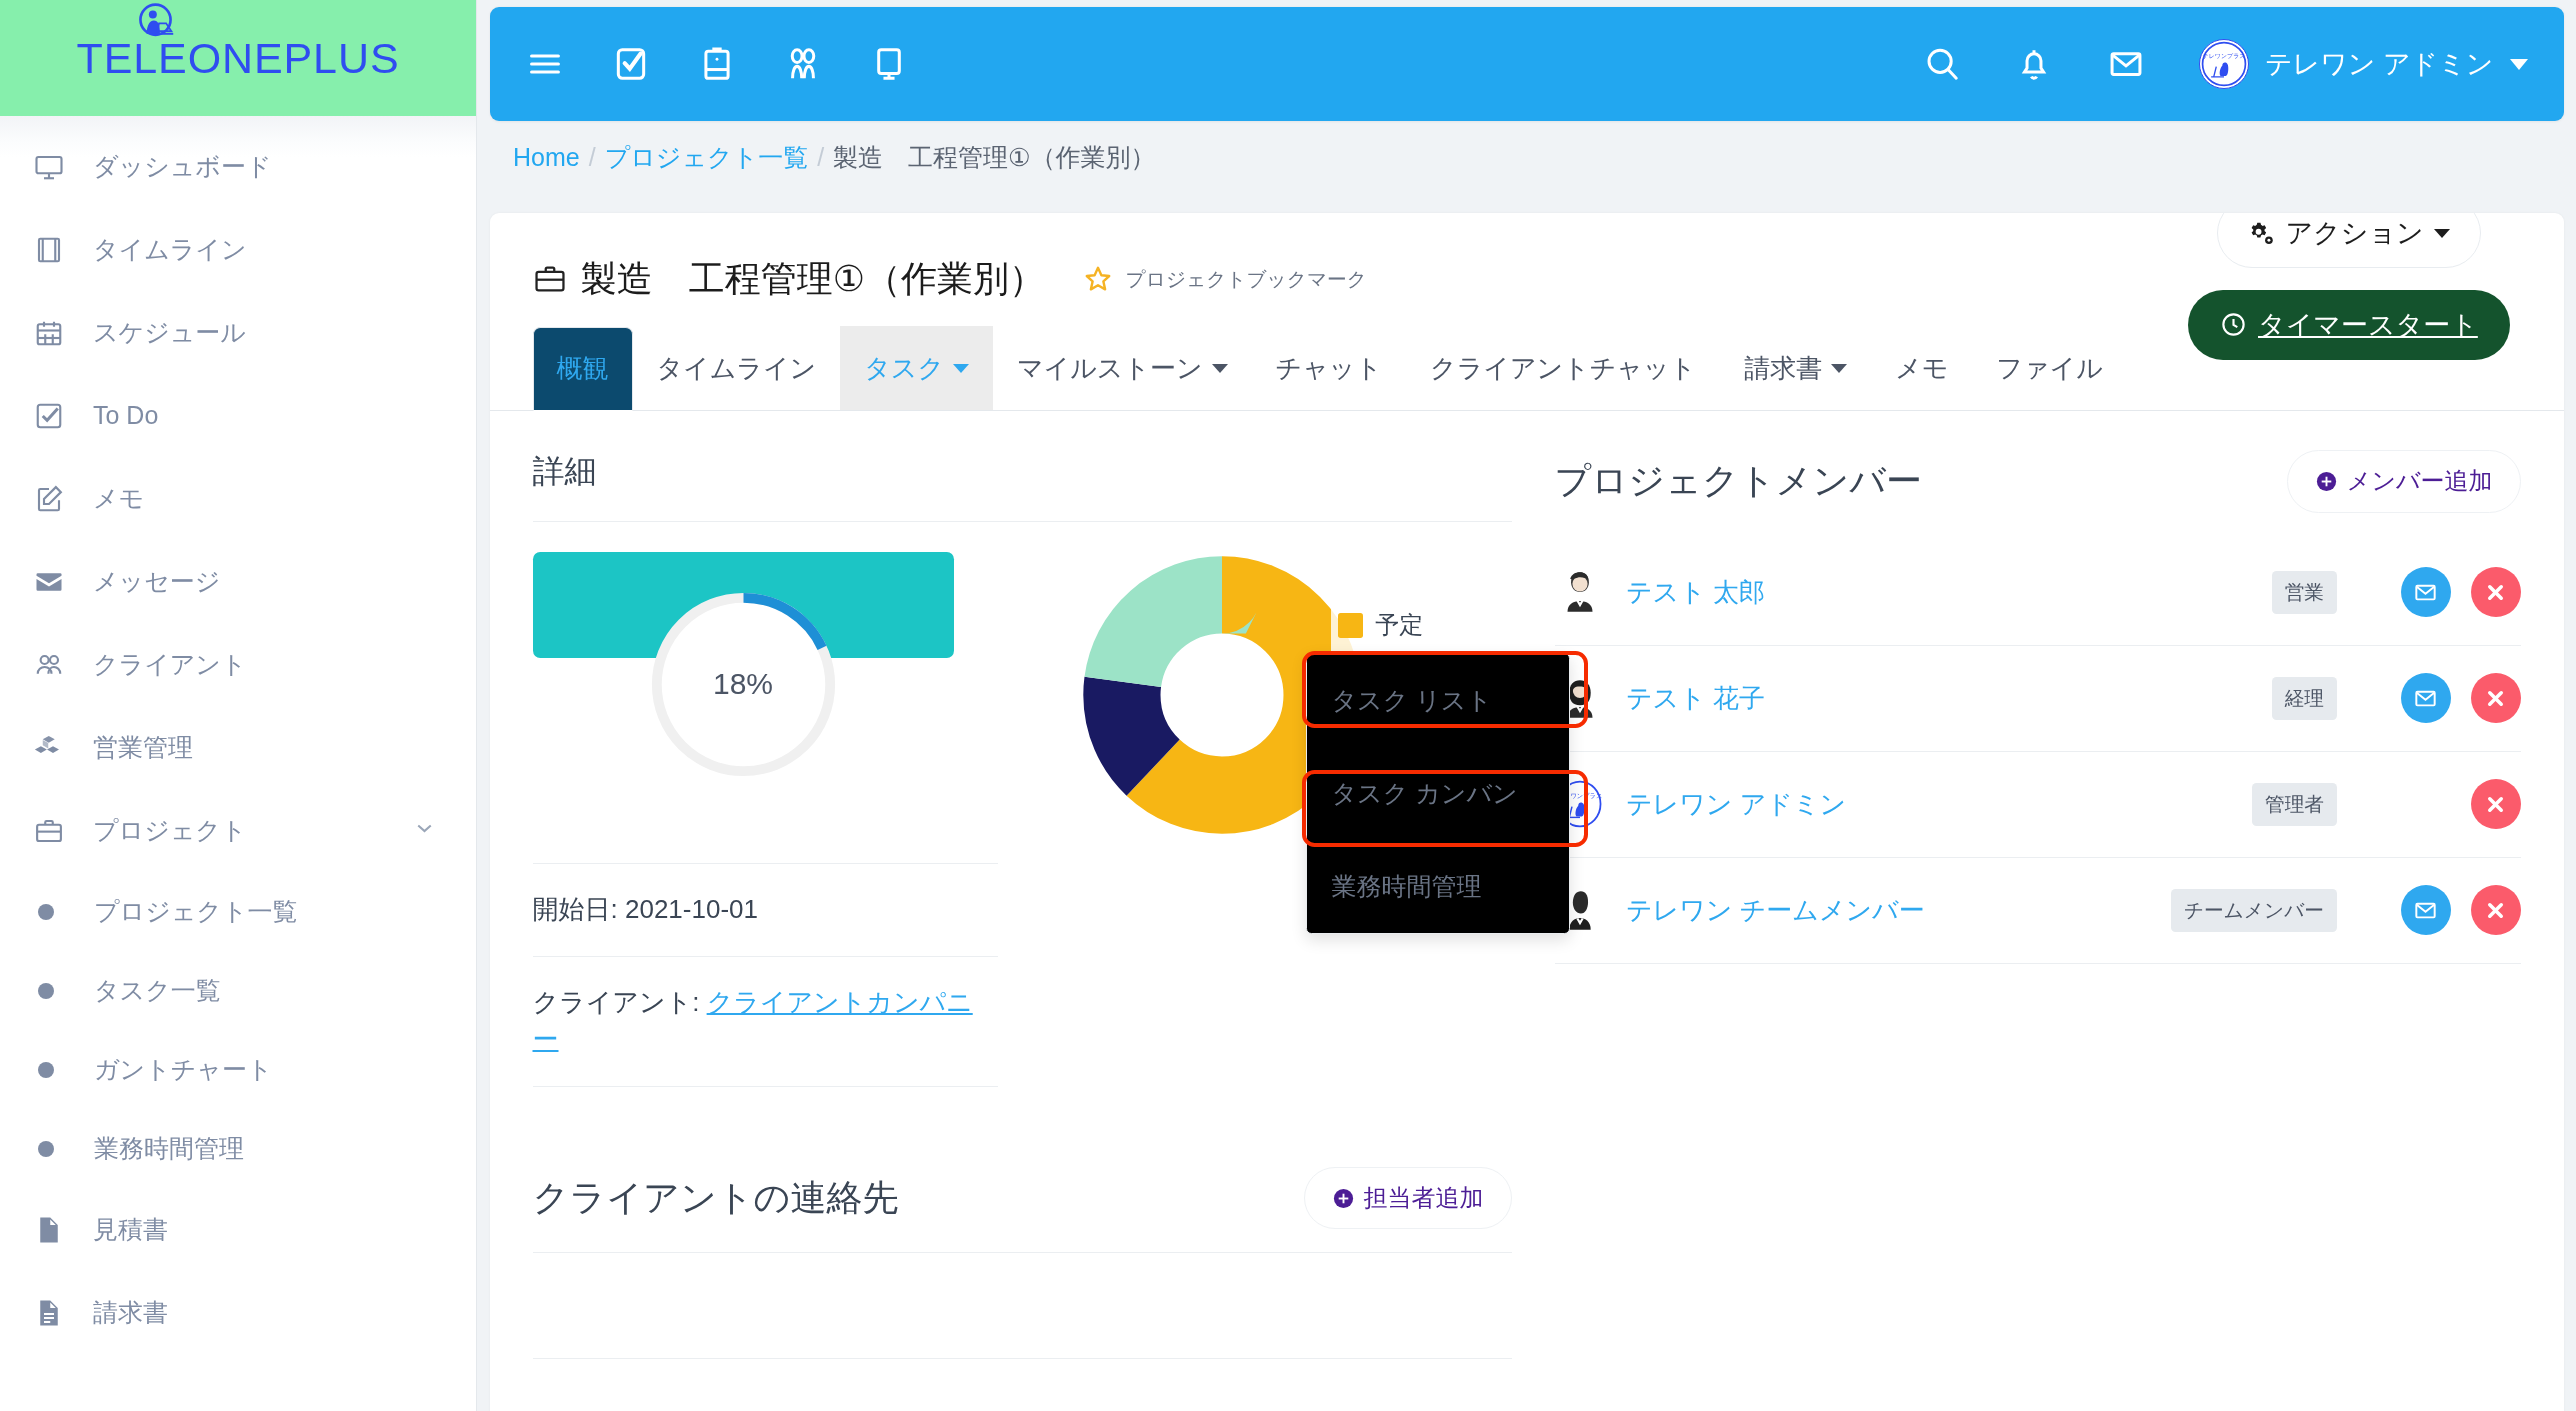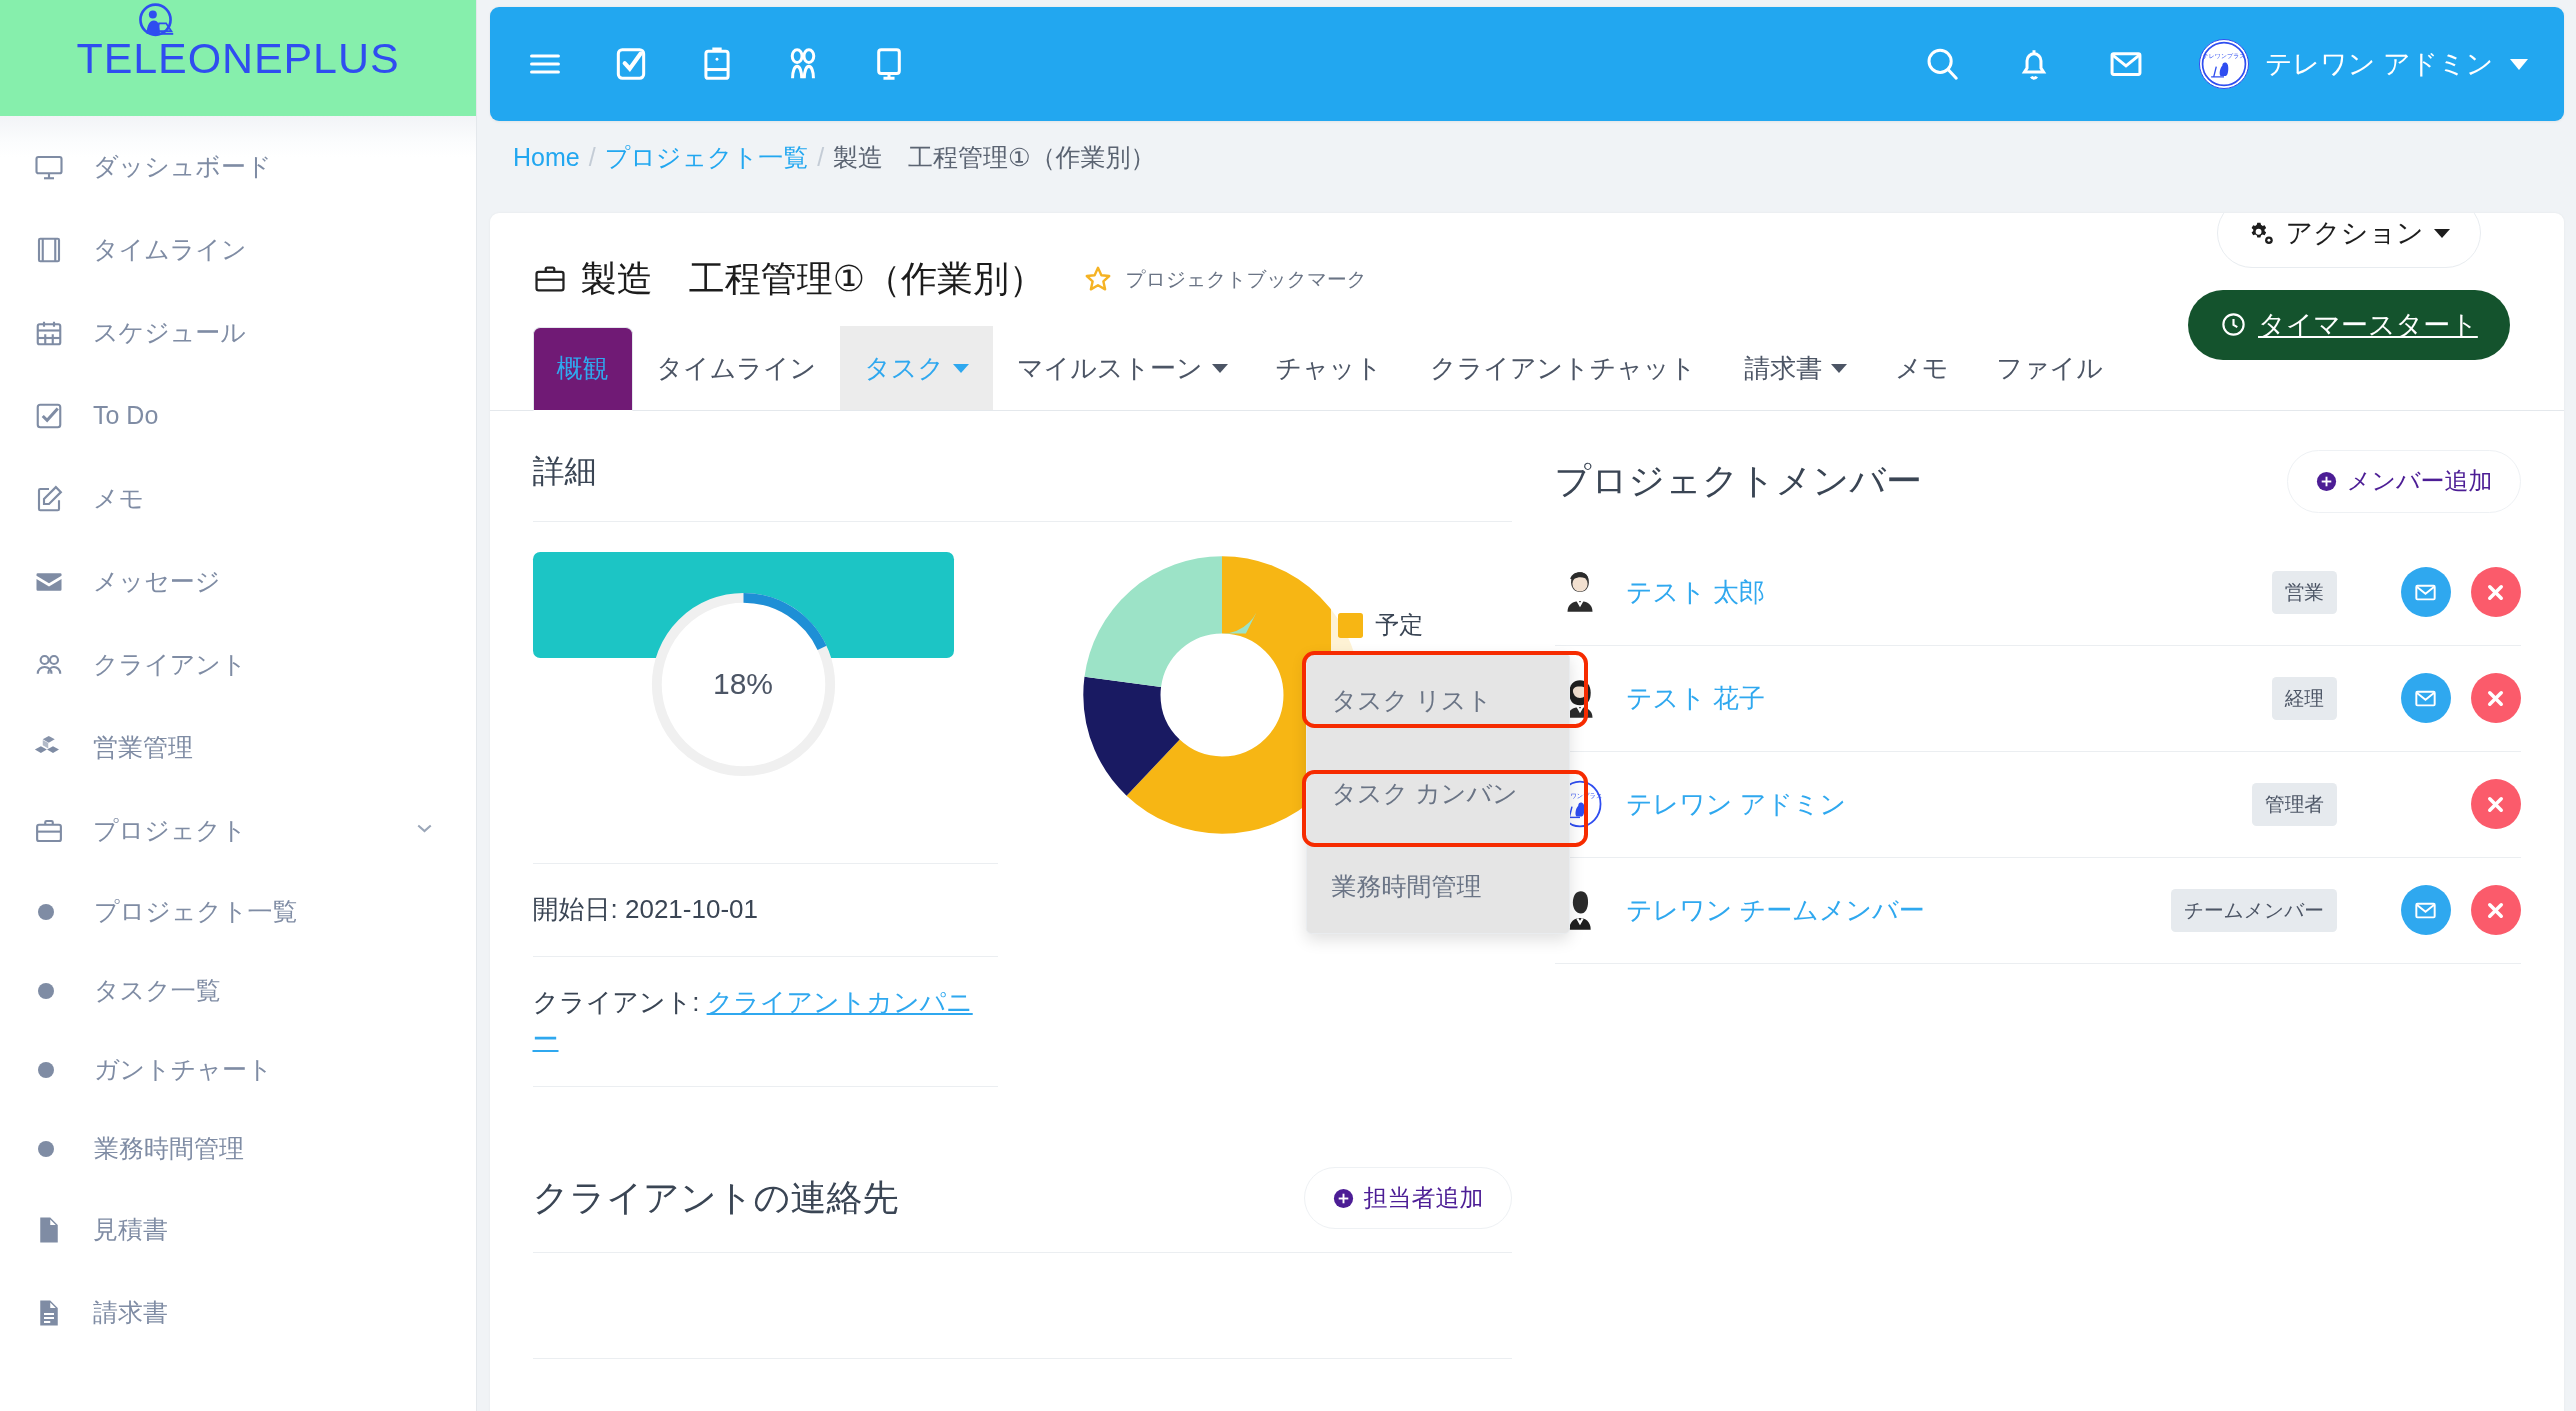--- a/index.html
+++ b/index.html
@@ -153,21 +153,21 @@
   }
   .tab {
     font-size: 26px; color: #4c5565;
     padding: 0 23px; height: 84px;
     display: flex; align-items: center; gap: 7.2px;
     cursor: pointer; position: relative;
     border: 0.9px solid transparent;
     white-space: nowrap;
   }
   .tab.active {
-    color: #2fa8ef; background: #701a75;
+    color: #2fa8ef; background: #0c4a6e;
     border: 0.9px solid #e4e8ec; border-bottom-color: #fff;
     border-radius: 7.2px 7.2px 0 0; margin-bottom: -0.9px;
   }
   .tab.hover {
     color: #2fa8ef; background: #ececec;
   }
   .tab .tcaret {
     width: 0; height: 0; margin-left: 1.8px;
     border-left: 8px solid transparent;
     border-right: 8px solid transparent;
@@ -276,21 +276,21 @@
   .del-btn { background: #fb5b6b; color: #fff; }
 
   
   #members-panel .member-row:last-child { border-bottom: 0.9px solid #ebeef1; }
 
   
   #task-dropdown {
     position: absolute;
     left: 816px; top: 440px;
     width: 264px;
-    background: #e5e5e5;
+    background: #000000;
     border: 0.9px solid #e9ecef;
     border-radius: 5.4px;
     box-shadow: 0 5.4px 16px rgba(0,0,0,.12);
     z-index: 40;
     padding: 0;
   }
   .dd-item {
     padding: 30px 25px; font-size: 25px; color: #6a7485;
     cursor: pointer; white-space: nowrap;
   }

